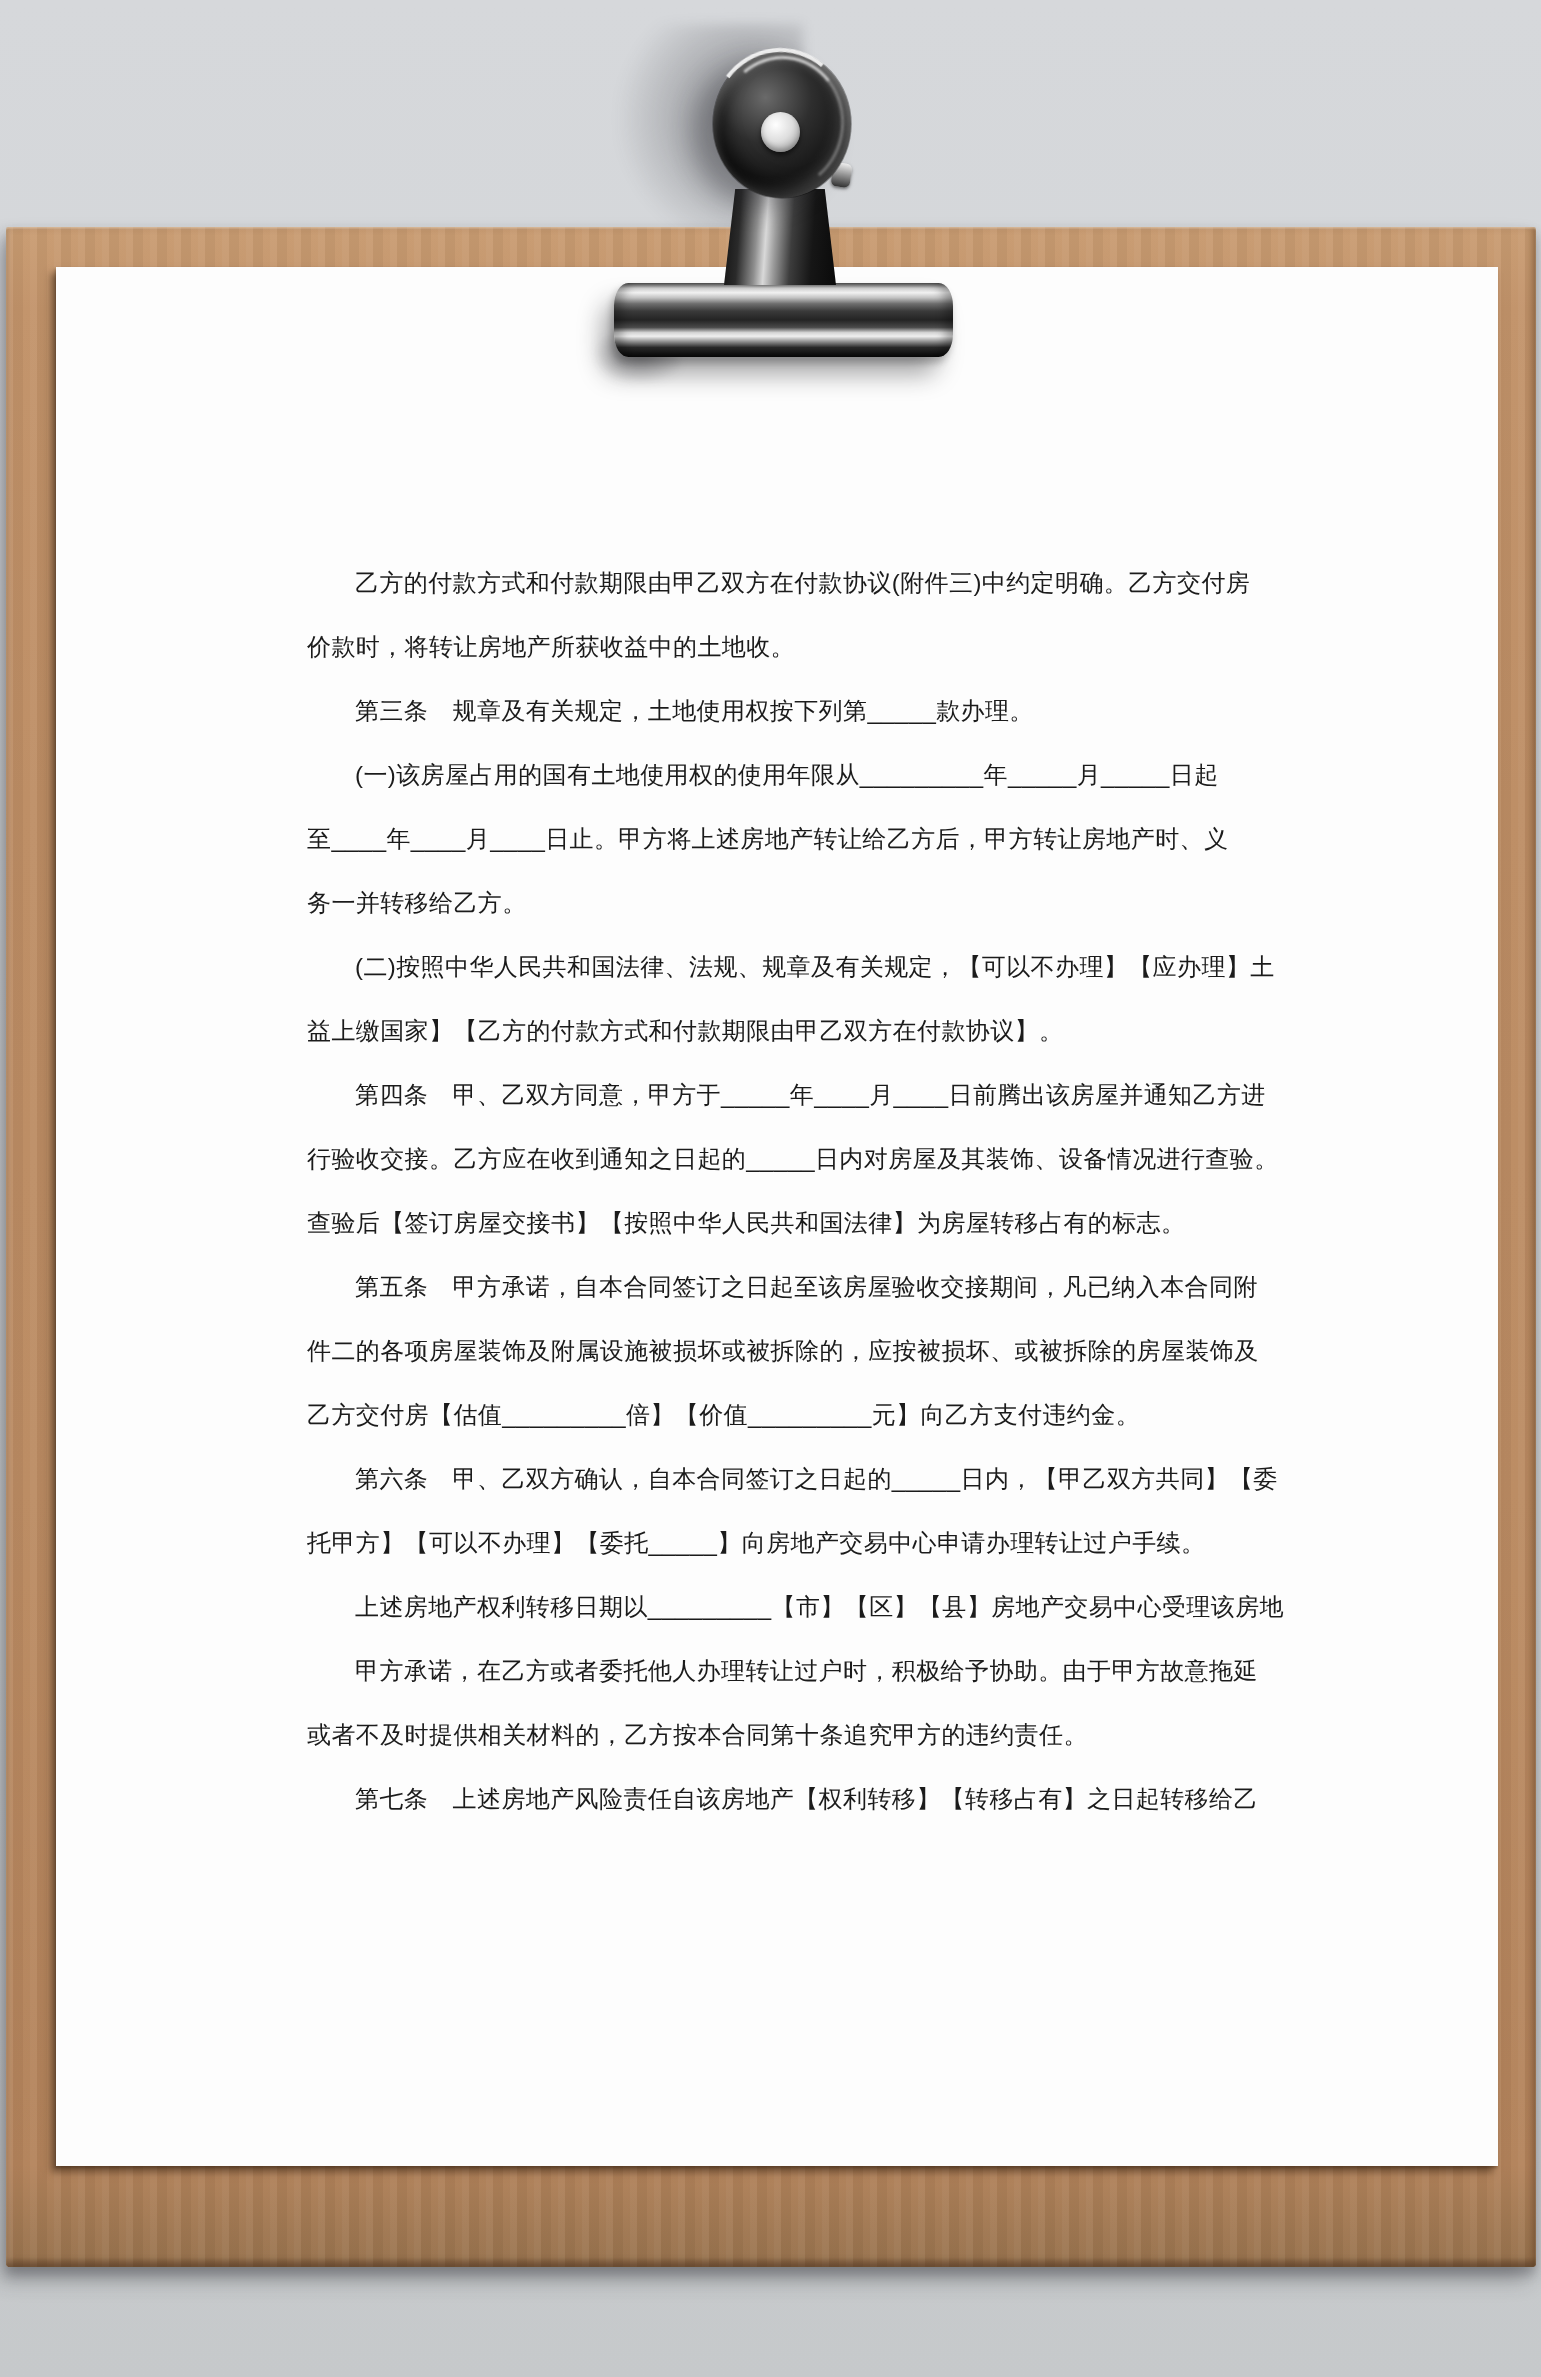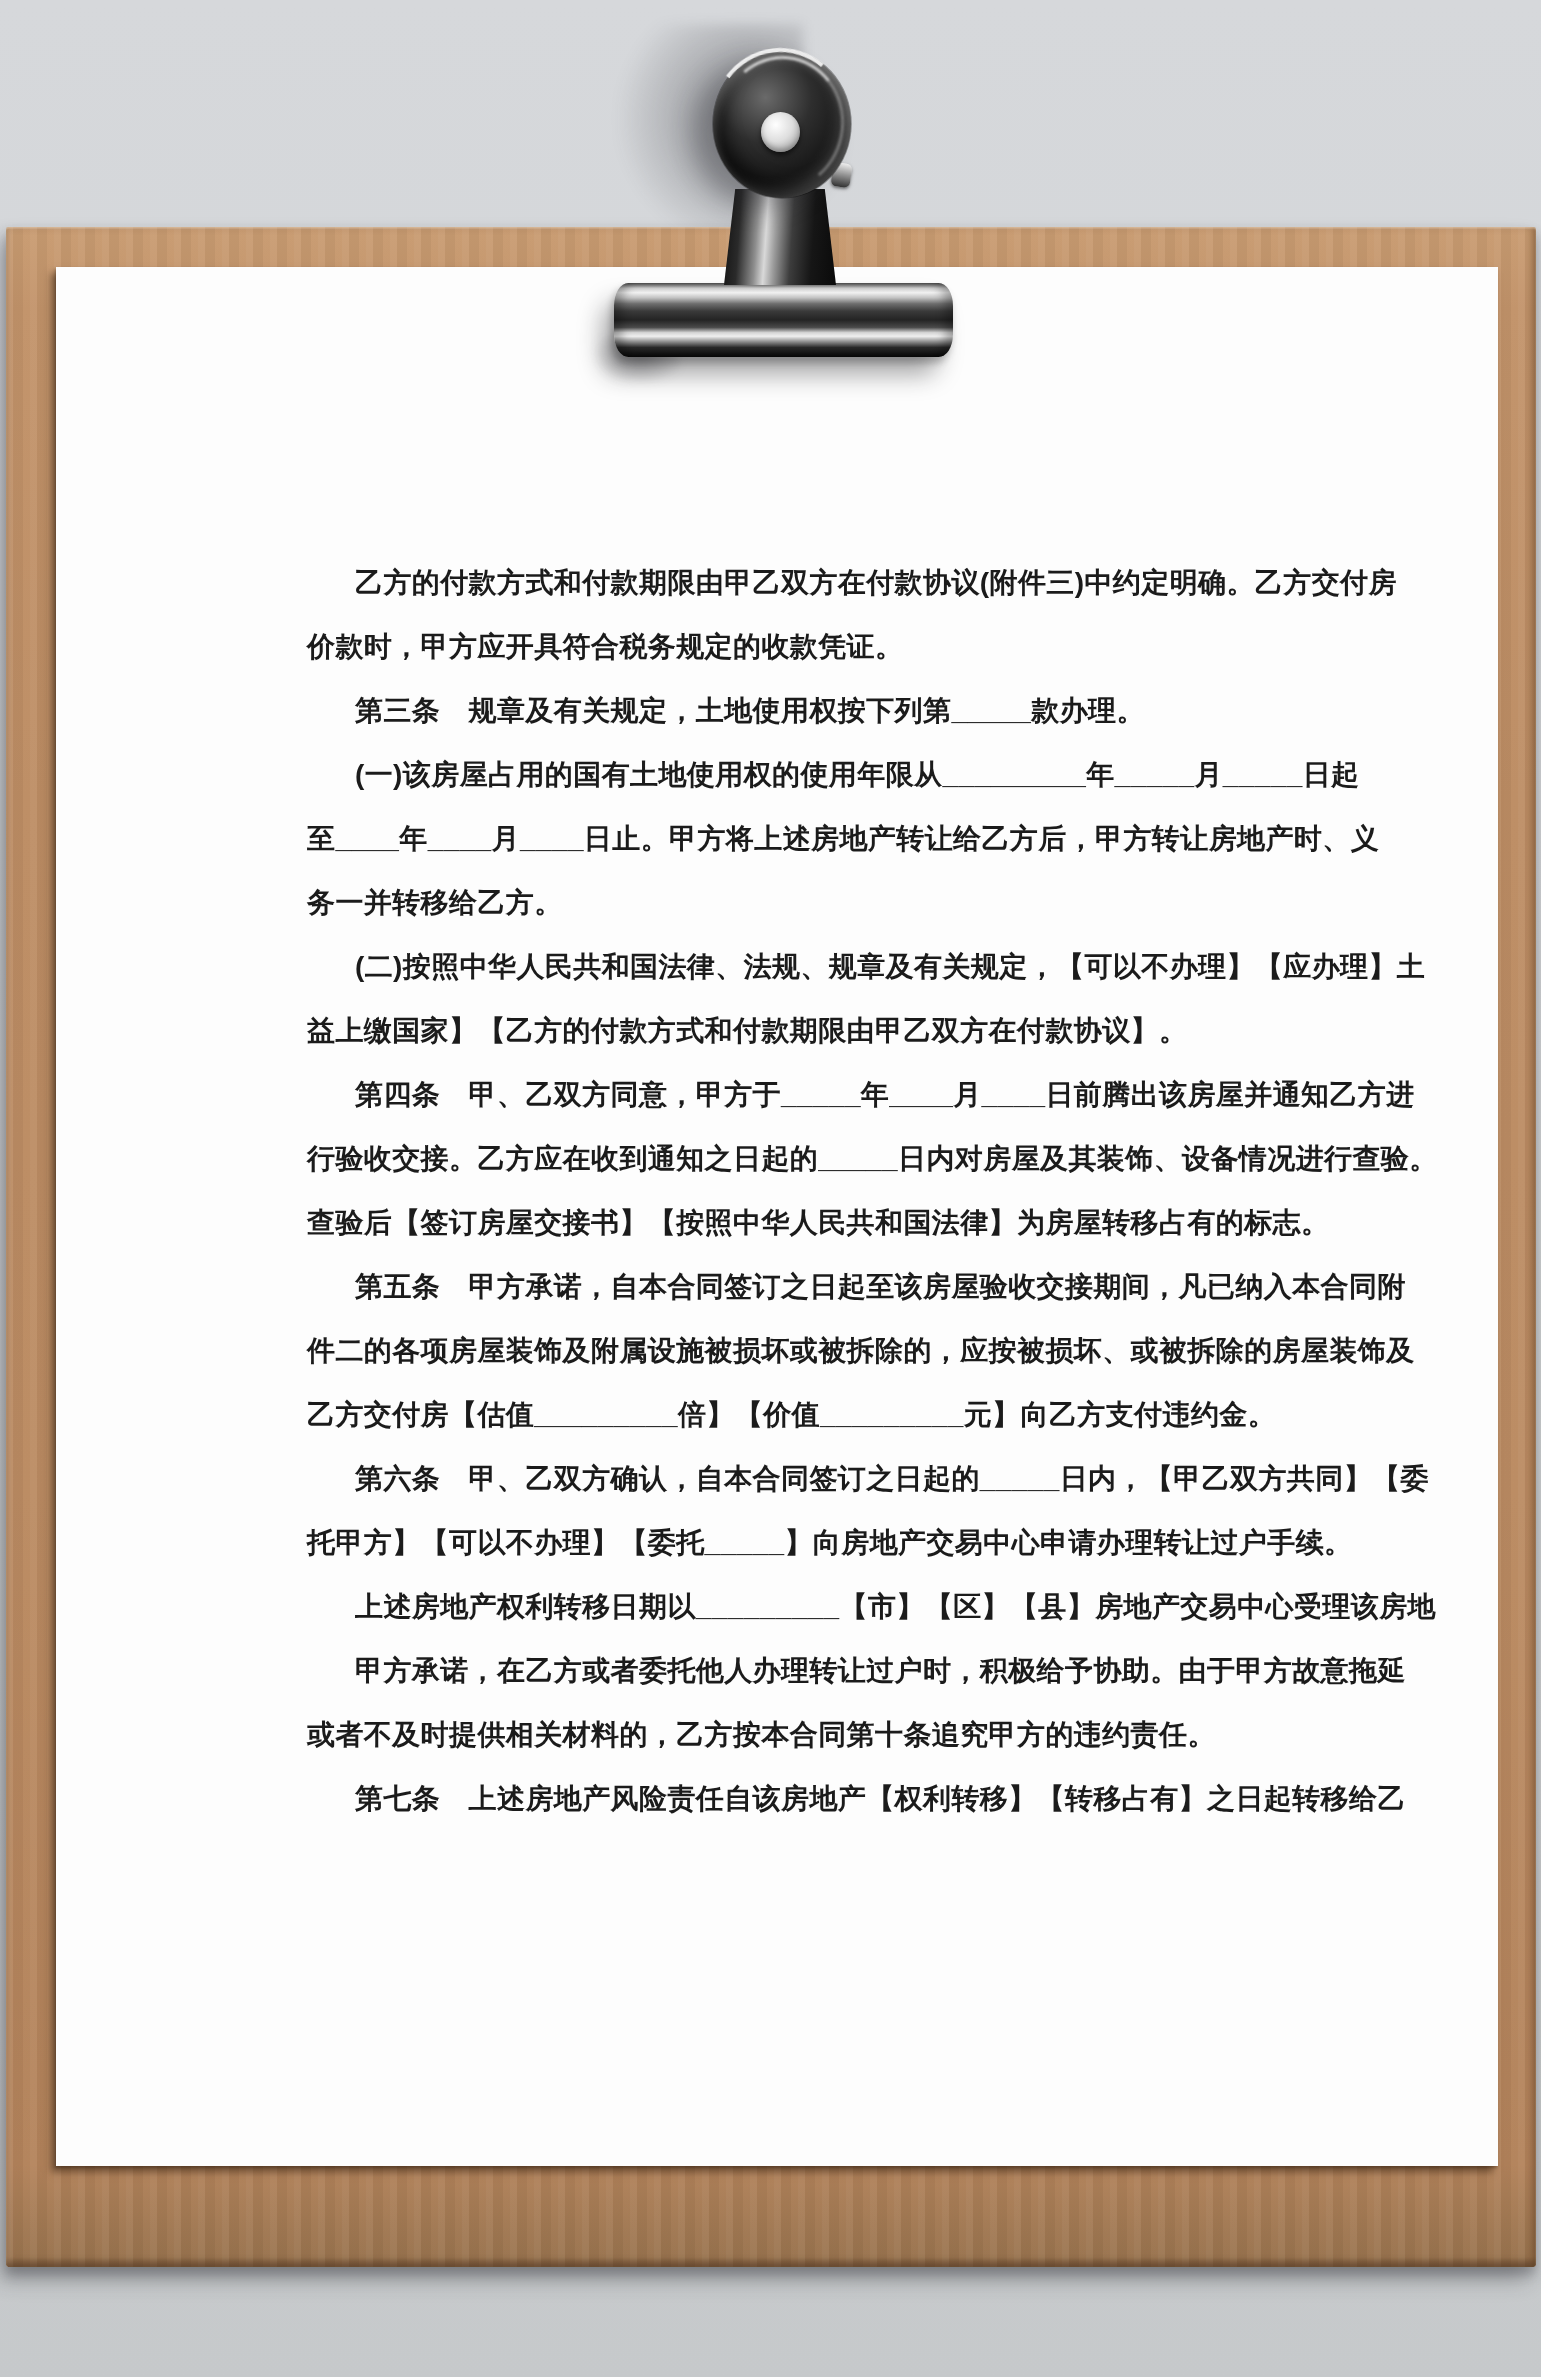--- a/index.html
+++ b/index.html
@@ -30,22 +30,22 @@
   }
   .paper{
     position:absolute;left:56px;top:267px;width:1442px;height:1899px;
     background:#fdfdfd;
     box-shadow:-4.8px 5.6px 7.2px rgba(55,35,18,.55),-0.8px 1.6px 2.4px rgba(55,35,18,.35);
   }
   .doc{
     position:absolute;left:307px;top:551px;width:943px;color:#1b1b1b;
   }
   .line{
-    height:64px;line-height:64px;font-size:28px;letter-spacing:0.4px;
-    white-space:nowrap;font-weight:700;
+    height:64px;line-height:64px;font-size:24px;letter-spacing:0.4px;
+    white-space:nowrap;font-weight:400;
   }
   .line.indent{padding-left:48px;}
   
   .clip-bar-shadow{
     position:absolute;left:592px;top:337px;width:88px;height:48px;
     background:radial-gradient(ellipse at 55% 35%,rgba(40,40,46,.42) 0%,rgba(40,40,46,0) 70%);
     filter:blur(4px);
   }
   .clip-bar{
     position:absolute;left:614px;top:283px;width:339px;height:74px;
@@ -103,21 +103,21 @@
 <div class="stage">
 
   <div class="clip-wall-shadow"></div>
 
   <div class="board"></div>
 
   <div class="paper"></div>
 
   <div class="doc">
     <div class="line indent">乙方的付款方式和付款期限由甲乙双方在付款协议(附件三)中约定明确。乙方交付房</div>
-    <div class="line">价款时，甲方应开具符合税务规定的收款凭证。</div>
+    <div class="line">价款时，将转让房地产所获收益中的土地收。</div>
     <div class="line indent">第三条　规章及有关规定，土地使用权按下列第_____款办理。</div>
     <div class="line indent">(一)该房屋占用的国有土地使用权的使用年限从_________年_____月_____日起</div>
     <div class="line">至____年____月____日止。甲方将上述房地产转让给乙方后，甲方转让房地产时、义</div>
     <div class="line">务一并转移给乙方。</div>
     <div class="line indent">(二)按照中华人民共和国法律、法规、规章及有关规定，【可以不办理】【应办理】土</div>
     <div class="line">益上缴国家】【乙方的付款方式和付款期限由甲乙双方在付款协议】。</div>
     <div class="line indent">第四条　甲、乙双方同意，甲方于_____年____月____日前腾出该房屋并通知乙方进</div>
     <div class="line">行验收交接。乙方应在收到通知之日起的_____日内对房屋及其装饰、设备情况进行查验。</div>
     <div class="line">查验后【签订房屋交接书】【按照中华人民共和国法律】为房屋转移占有的标志。</div>
     <div class="line indent">第五条　甲方承诺，自本合同签订之日起至该房屋验收交接期间，凡已纳入本合同附</div>

